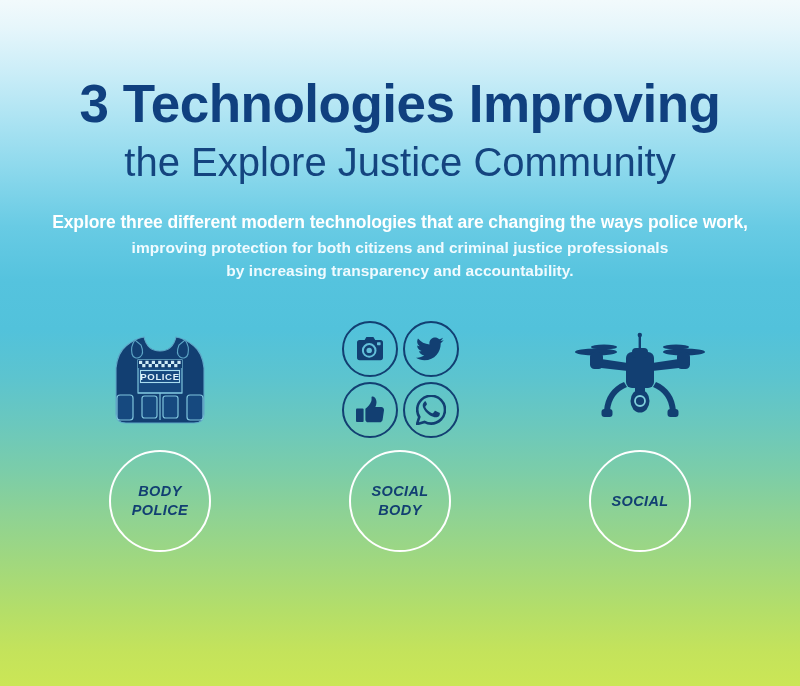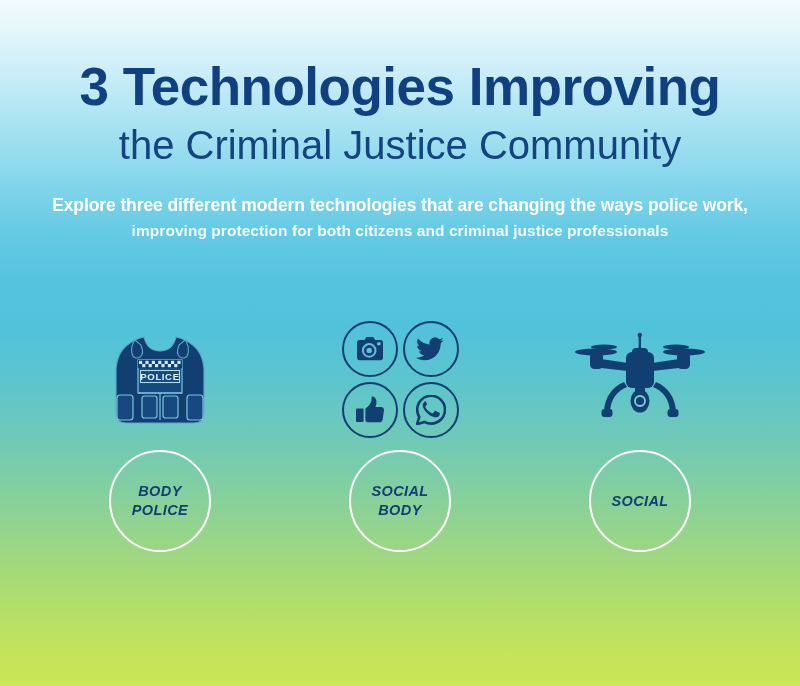--- a/index.html
+++ b/index.html
@@ -40,21 +40,21 @@
       #cbe656 100%
     );
   }
 
   
   .header {
     position: absolute;
     top: 0;
     left: 0;
     width: 800px;
-    padding-top: 59px;
+    padding-top: 76px;
     text-align: center;
     box-sizing: border-box;
   }
 
   .title-line1 {
     font-size: 53px;
     font-weight: bold;
     color: #10407f;
     letter-spacing: -0.5px;
     line-height: 1.06;
@@ -162,25 +162,26 @@
 
   svg { display: block; }
 </style>
 </head>
 <body>
 
 <div class="infographic">
 
   <div class="header">
     <h1 class="title-line1">3 Technologies Improving</h1>
-    <h2 class="title-line2">the Criminal Justice Community</h2>
+    <h2 class="title-line2">the Explore Justice Community</h2>
 
     <div class="subtitle">
       <span class="sub-bold">Explore three different modern technologies that are changing the ways police work,</span>
       <span class="sub-light">improving protection for both citizens and criminal justice professionals</span>
+      <span class="sub-light">by increasing transparency and accountability.</span>
     </div>
   </div>
 
   <div class="columns">
 
     <div class="column">
       <div class="icon-area">
         <svg width="104" height="110" viewBox="0 0 104 110">
           <g fill="#123f72" stroke="#5fa8c8" stroke-width="1.1">
 

